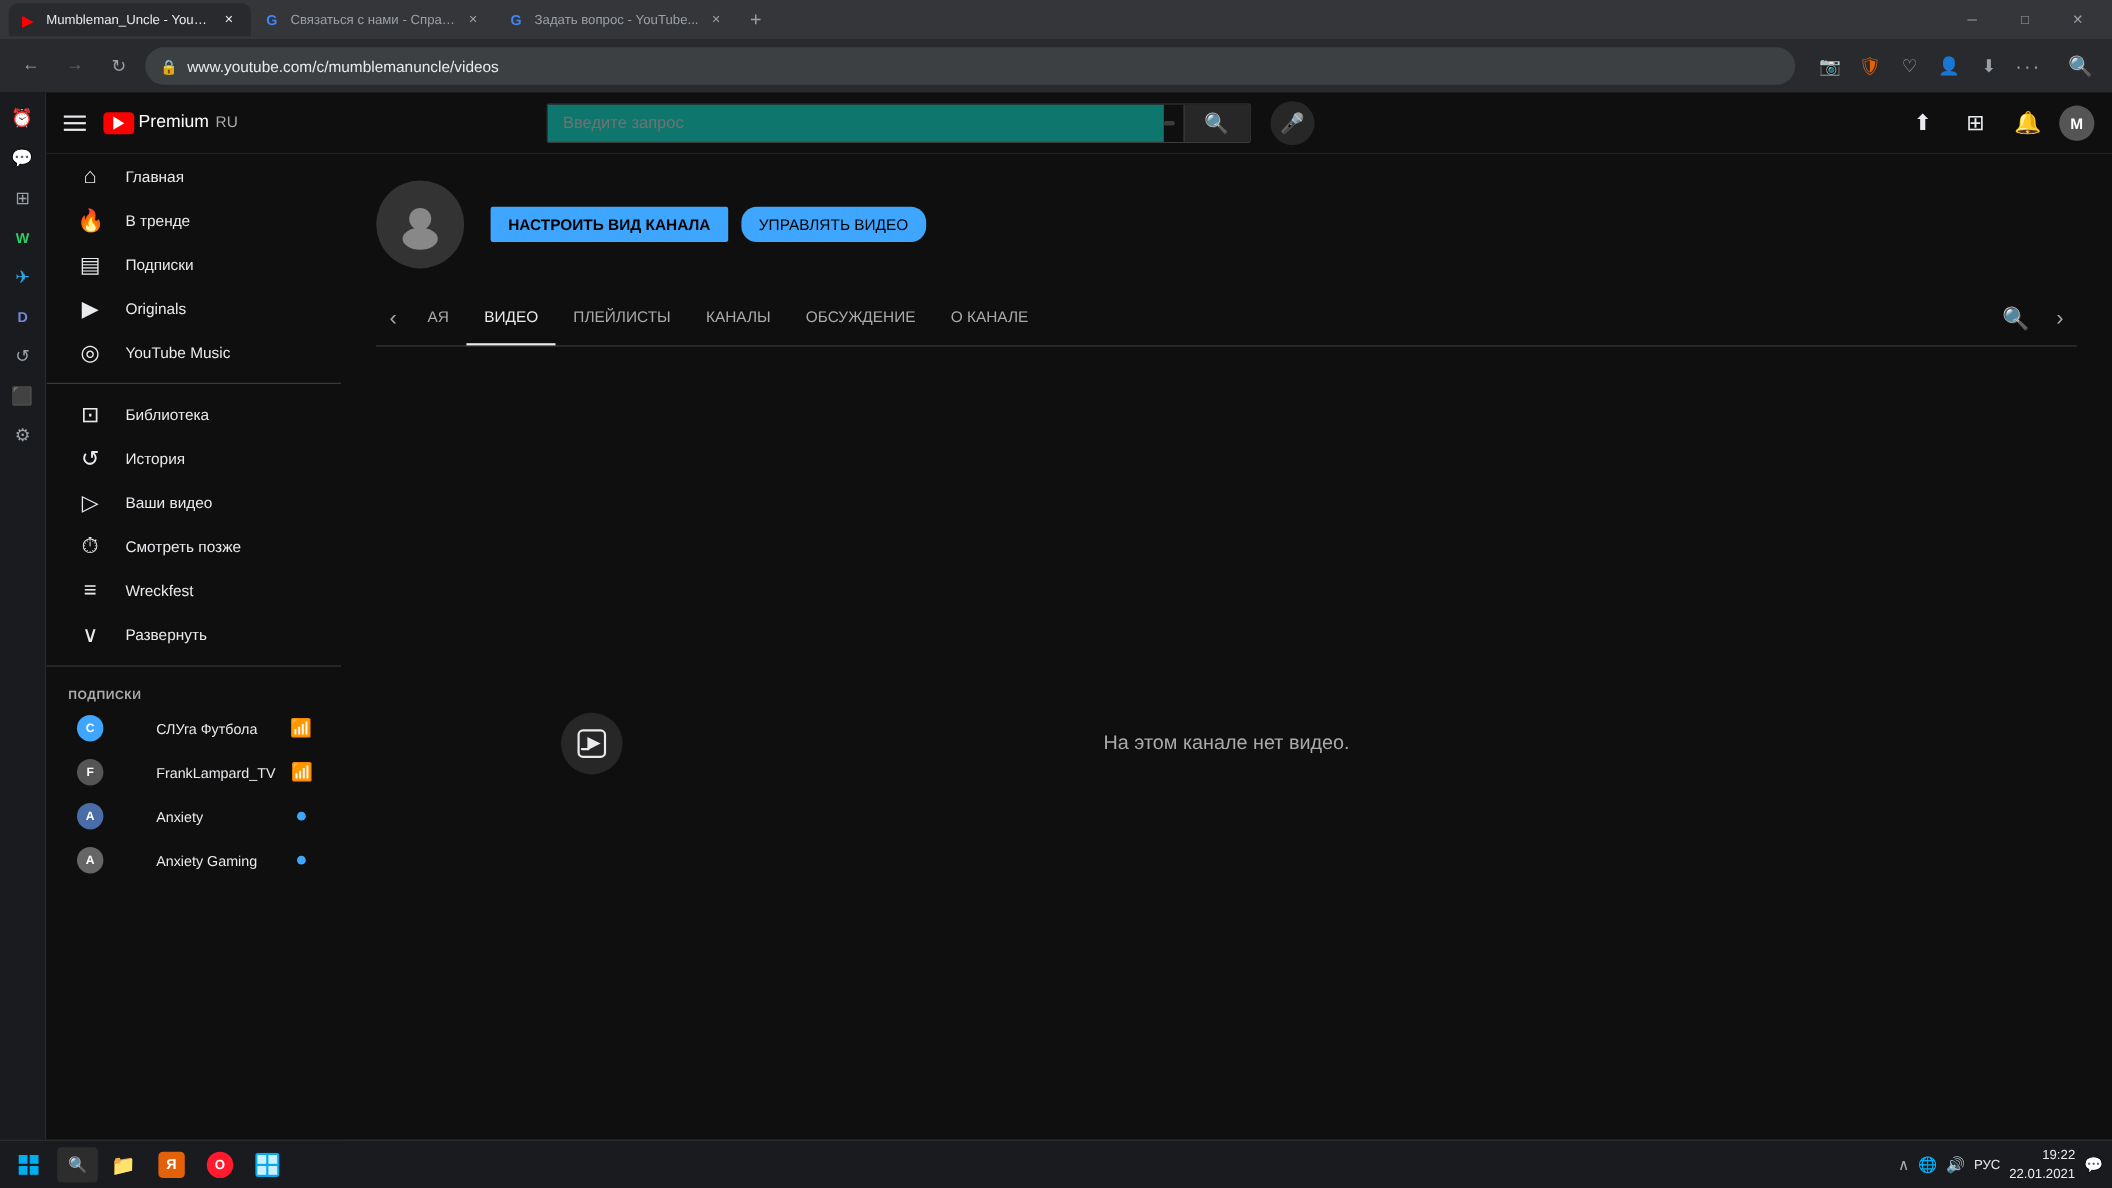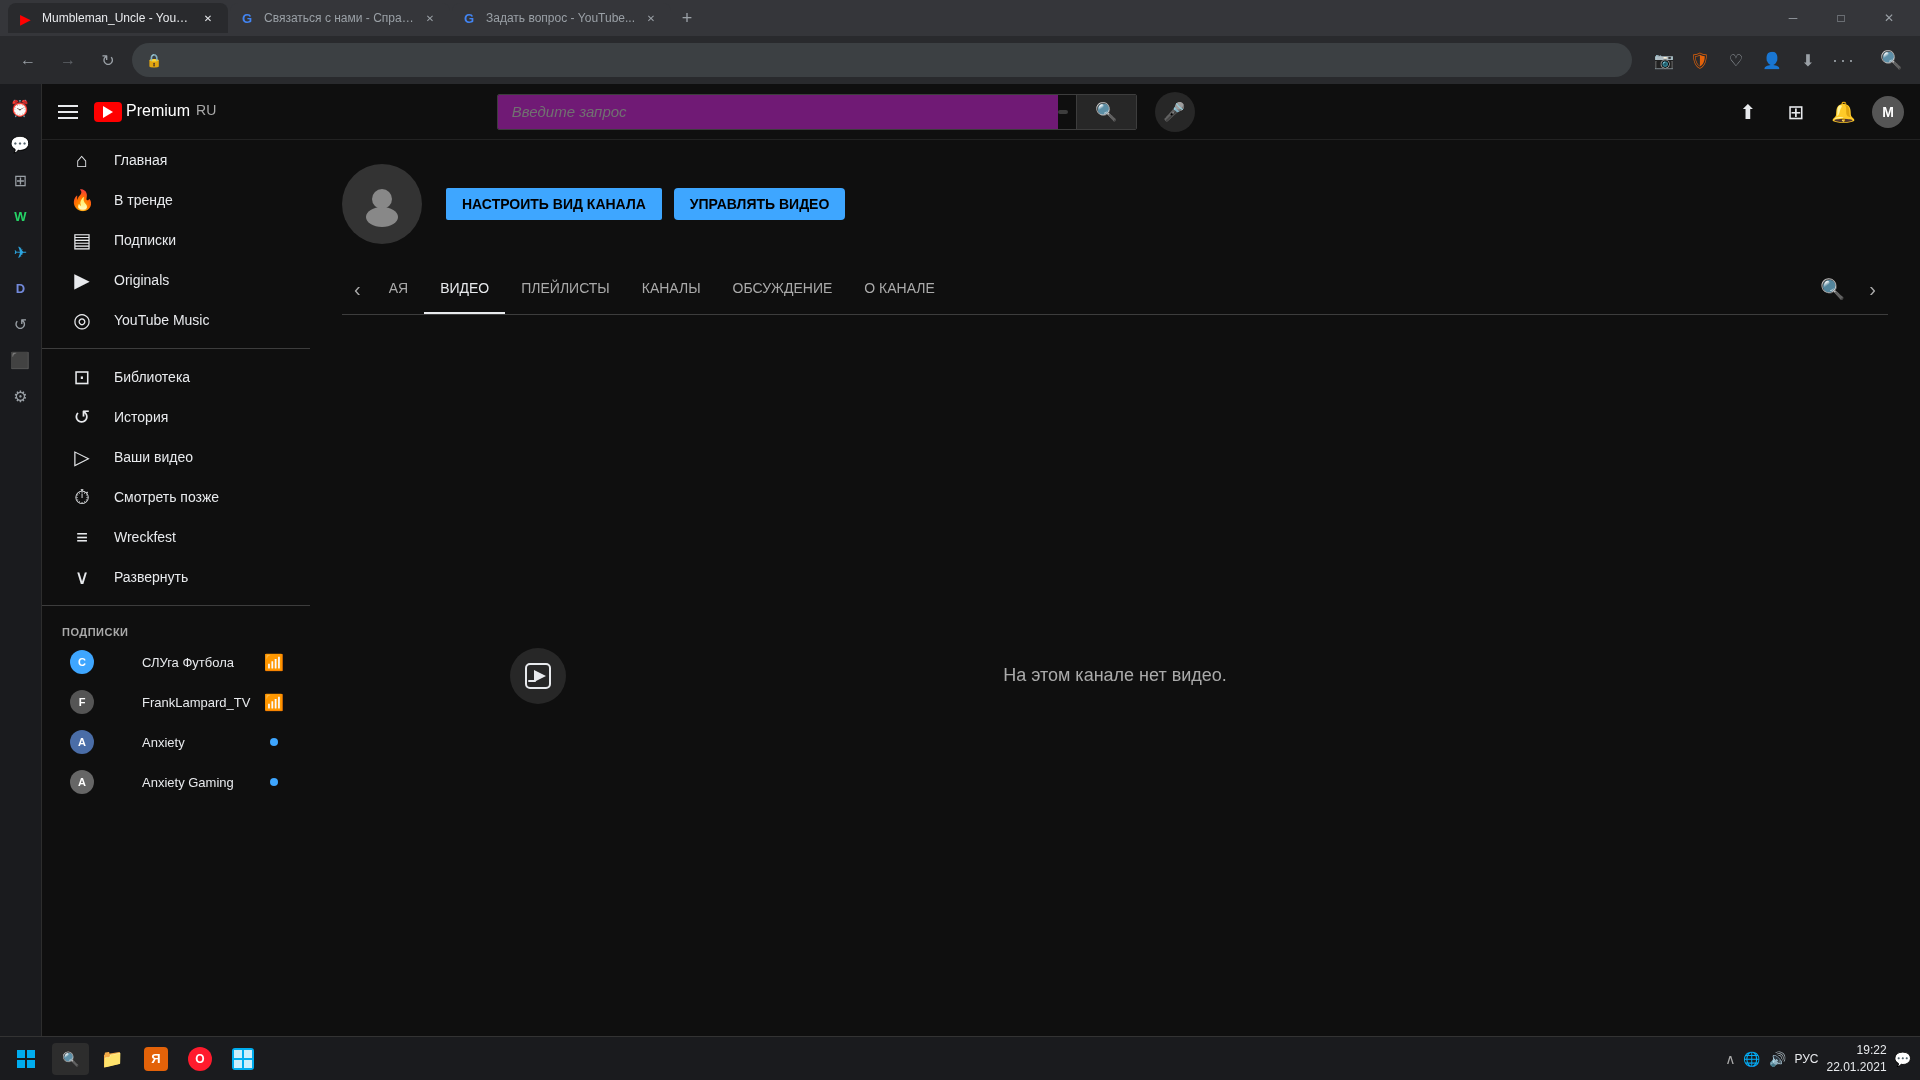--- a/index.html
+++ b/index.html
@@ -337,27 +337,26 @@
       display: flex;
       align-items: center;
       border: 1px solid #3d3d3d;
       border-radius: 2px;
       overflow: hidden;
       margin: 0 auto;
     }
     .yt-search-input {
       flex: 1;
       height: 100%;
-      background: #701a75;
+      background: #0f766e;
       border: none;
       outline: none;
       color: #e8eaed;
       padding: 0 14px;
       font-size: 15px;
-      font-style: italic;
     }
     .yt-search-input::placeholder { color: #717171; }
     .yt-search-btn {
       width: 60px;
       height: 100%;
       background: #272727;
       border: none;
       border-left: 1px solid #3d3d3d;
       color: #e8eaed;
       font-size: 18px;
@@ -465,22 +464,22 @@
       border-radius: 2px;
       cursor: pointer;
       white-space: nowrap;
     }
     .btn-manage {
       background: #3ea6ff;
       color: #000;
       border: none;
       padding: 8px 16px;
       font-size: 14px;
-      font-weight: 700;
-      border-radius: 4px;
+      font-weight: 400;
+      border-radius: 14px;
       cursor: pointer;
       white-space: nowrap;
     }
 
     .channel-tabs {
       display: flex;
       align-items: center;
       border-bottom: 1px solid #3d3d3d;
       margin-top: 8px;
     }
@@ -644,20 +643,21 @@
       <div class="win-btn">□</div>
       <div class="win-btn close">✕</div>
     </div>
   </div>
   <div class="address-bar-row">
     <div class="nav-btn">←</div>
     <div class="nav-btn disabled">→</div>
     <div class="nav-btn">↻</div>
     <div class="address-bar">
       <span class="lock-icon">🔒</span>
+      <span class="address-text">www.youtube.com/c/mumblemanuncle/videos</span>
     </div>
     <div class="address-bar-actions">
       <div class="addr-icon">📷</div>
       <div class="addr-icon" style="color:#e36209;">🛡</div>
       <div class="addr-icon">♡</div>
       <div class="addr-icon">👤</div>
       <div class="addr-icon">⬇</div>
       <div class="addr-icon" style="font-size:18px; letter-spacing:2px;">···</div>
     </div>
     <div class="addr-icon" style="font-size:18px; margin-left:8px;">🔍</div>

